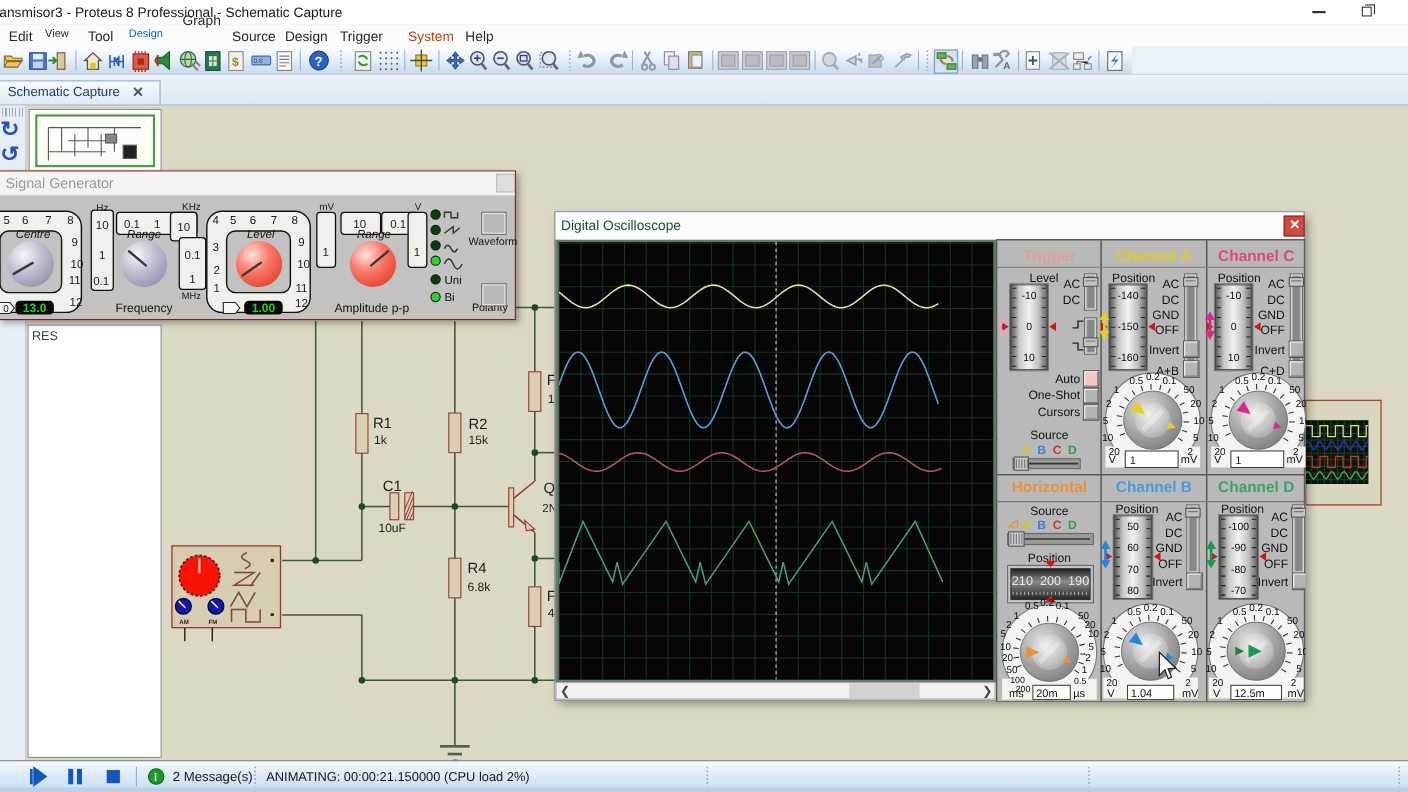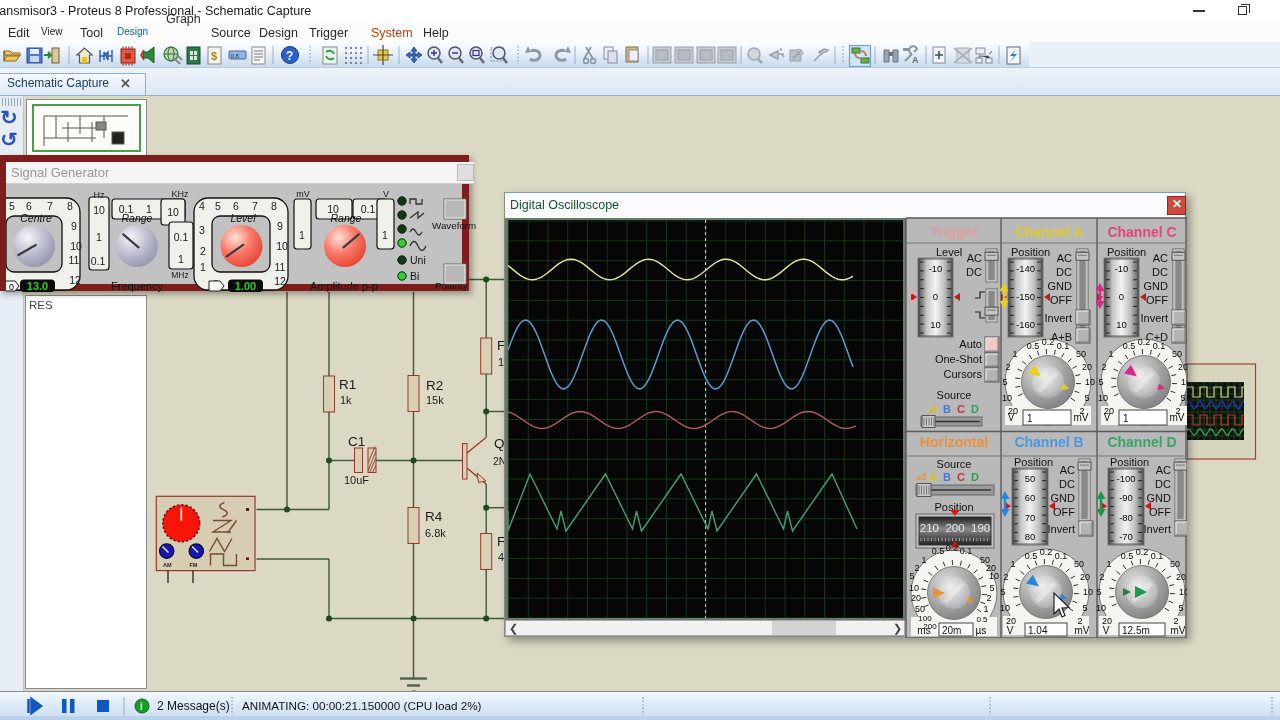--- a/index.html
+++ b/index.html
@@ -286,21 +286,21 @@
       <line x1="0" y1="42" x2="58" y2="42"></line>
       <line x1="0" y1="48" x2="58" y2="48"></line>
       <line x1="0" y1="54" x2="58" y2="54"></line>
     </g>
 <path d="M0.0 15.0 L0.0 5.0 L7.0 5.0 L7.0 15.0 L14.0 15.0 L14.0 5.0 L21.0 5.0 L21.0 15.0 L28.0 15.0 L28.0 5.0 L35.0 5.0 L35.0 15.0 L42.0 15.0 L42.0 5.0 L49.0 5.0 L49.0 15.0 L56.0 15.0 L56.0 5.0 L58.0 5.0" fill="none" stroke="#d8d890" stroke-width="1.2"></path>
 <path d="M0.0 23.0 L2.0 19.4 L4.0 20.0 L6.0 24.1 L8.0 27.0 L10.0 25.2 L12.0 20.8 L14.0 19.0 L16.0 21.9 L18.0 26.0 L20.0 26.6 L22.0 23.0 L24.0 19.4 L26.0 20.0 L28.0 24.1 L30.0 27.0 L32.0 25.2 L34.0 20.8 L36.0 19.0 L38.0 21.9 L40.0 26.0 L42.0 26.6 L44.0 23.0 L46.0 19.4 L48.0 20.0 L50.0 24.1 L52.0 27.0 L54.0 25.2 L56.0 20.8 L58.0 19.0" fill="none" stroke="#2238d8" stroke-width="1.2"></path>
 <path d="M0.0 43.0 L0.0 33.0 L7.0 33.0 L7.0 43.0 L14.0 43.0 L14.0 33.0 L21.0 33.0 L21.0 43.0 L28.0 43.0 L28.0 33.0 L35.0 33.0 L35.0 43.0 L42.0 43.0 L42.0 33.0 L49.0 33.0 L49.0 43.0 L56.0 43.0 L56.0 33.0 L58.0 33.0" fill="none" stroke="#c03820" stroke-width="1.2"></path>
 <path d="M0.0 50.0 L2.0 46.8 L4.0 47.4 L6.0 51.0 L8.0 53.5 L10.0 51.9 L12.0 48.1 L14.0 46.5 L16.0 49.0 L18.0 52.6 L20.0 53.2 L22.0 50.0 L24.0 46.8 L26.0 47.4 L28.0 51.0 L30.0 53.5 L32.0 51.9 L34.0 48.1 L36.0 46.5 L38.0 49.0 L40.0 52.6 L42.0 53.2 L44.0 50.0 L46.0 46.8 L48.0 47.4 L50.0 51.0 L52.0 53.5 L54.0 51.9 L56.0 48.1 L58.0 46.5" fill="none" stroke="#40b060" stroke-width="1.2"></path>
 </svg>
 
-<div class="abs" style="left:-1px;top:155px;width:470px;height:136px;background:#c2c2c2;border:7px solid #7f1d1d;box-shadow:3px 3px 6px rgba(0,0,0,0.35)">
+<div class="abs" style="left:-1px;top:155px;width:470px;height:136px;background:#c2c2c2;border:1px solid #7f1d1d;box-shadow:3px 3px 6px rgba(0,0,0,0.35)">
   <div class="abs" style="left:0;top:0;width:468px;height:22px;background:#f4f4f4;border-bottom:1px solid #d0d0d0"></div>
   <div class="abs" style="left:5px;top:3px;font-size:13px;color:#9a9a9a">Signal Generator</div>
   <div class="abs" style="left:451px;top:2px;width:17px;height:17px;background:#dedede;border:1px solid #bbb"></div>
   <svg width="470" height="114" style="position:absolute;left:0;top:22px">
       <defs>
 <radialGradient id="kg" cx="0.35" cy="0.3" r="0.85">
           <stop offset="0" stop-color="#f6f6fa"></stop>
           <stop offset="0.45" stop-color="#c0c0d2"></stop>
           <stop offset="1" stop-color="#8a8aa2"></stop>
         </radialGradient>

